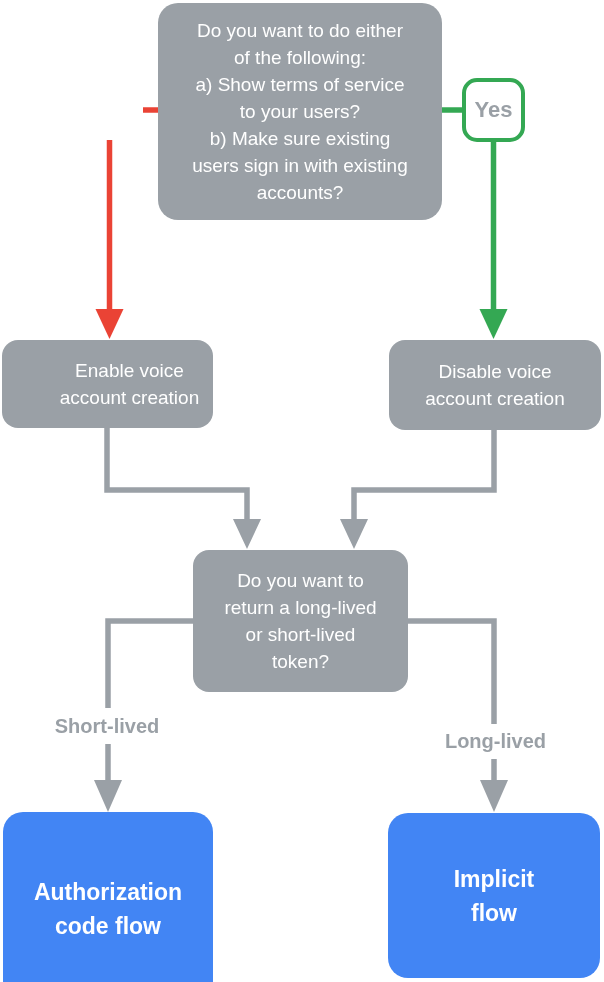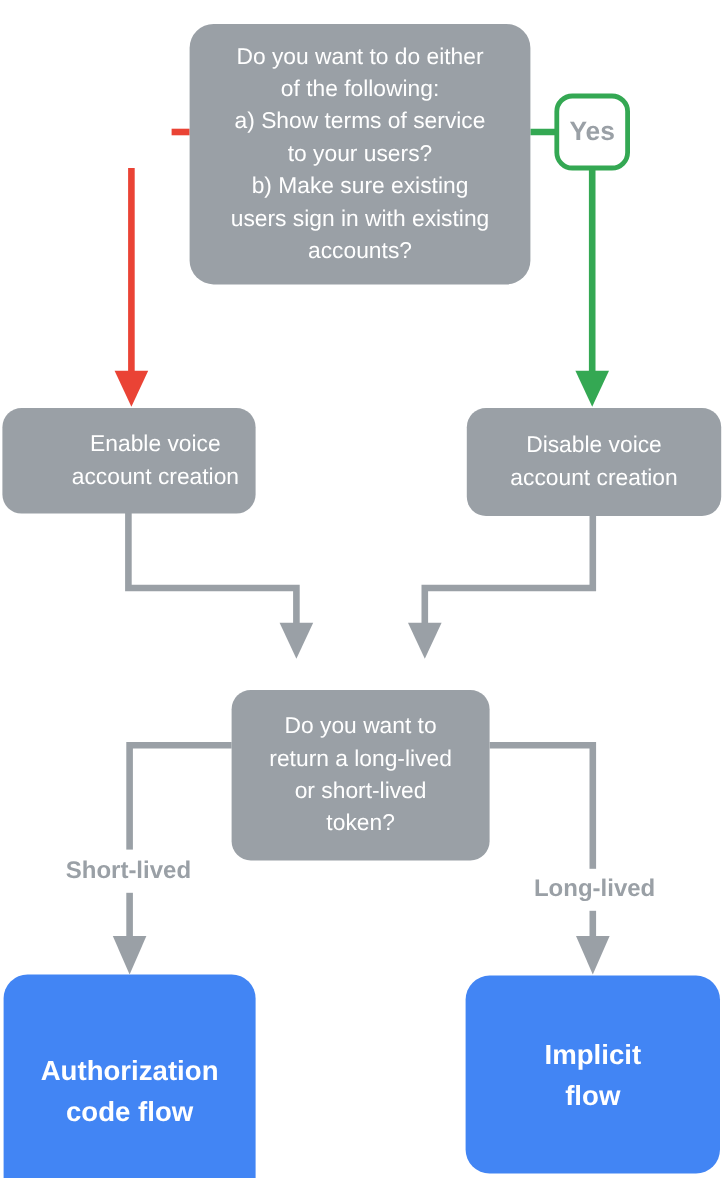--- a/index.html
+++ b/index.html
@@ -111,21 +111,21 @@
       <path class="wire-gray" d="M193,621 H108 V781"></path>
       <polygon class="head-gray" points="94,780 122,780 108,812"></polygon>
     </g>
 
     <g>
       <path class="wire-gray" d="M408,621 H494 V781"></path>
       <polygon class="head-gray" points="480,780 508,780 494,812"></polygon>
     </g>
   </svg>
 
-  <div class="node gray-box" style="left:158px; top:3px; width:284px; height:217px; border-radius:20px;margin-top:17px;">
+  <div class="node gray-box" style="left:158px; top:3px; width:284px; height:217px; border-radius:20px;">
     <span>Do you want to do either
 of the following:
 a) Show terms of service
 to your users?
 b) Make sure existing
 users sign in with existing
 accounts?</span>
   </div>
 
 
@@ -136,21 +136,21 @@
   <div class="node gray-box" style="left:2px; top:340px; width:211px; height:88px; border-radius:16px;padding-left:44px;">
     <span>Enable voice
 account creation</span>
   </div>
 
   <div class="node gray-box" style="left:389px; top:340px; width:212px; height:90px; border-radius:16px;">
     <span>Disable voice
 account creation</span>
   </div>
 
-  <div class="node gray-box" style="left:193px; top:550px; width:215px; height:142px; border-radius:16px;margin-top:25px;">
+  <div class="node gray-box" style="left:193px; top:550px; width:215px; height:142px; border-radius:16px;">
     <span>Do you want to
 return a long-lived
 or short-lived
 token?</span>
   </div>
 
   <div class="node path-label" style="left:22px; top:708px; width:170px; height:36px;">
     <span>Short-lived</span>
   </div>
 

